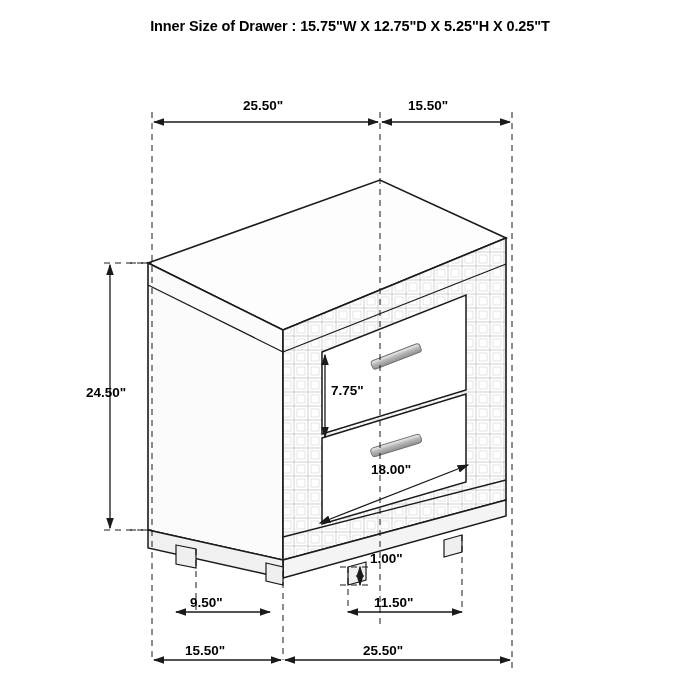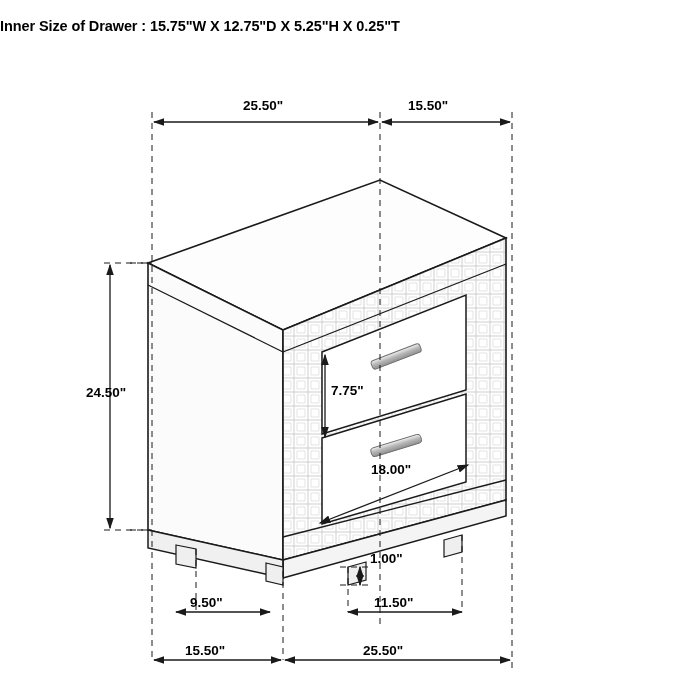--- a/index.html
+++ b/index.html
@@ -18,21 +18,21 @@
   #stage {
     position: relative;
     width: 700px;
     height: 700px;
   }
   .title {
     position: absolute;
     top: 18px;
     left: 0;
     width: 700px;
-    text-align: left;
+    text-align: center;
     font-size: 14.5px;
     font-weight: bold;
     letter-spacing: -0.1px;
   }
   svg.drawing {
     position: absolute;
     top: 0;
     left: 0;
     width: 700px;
     height: 700px;

